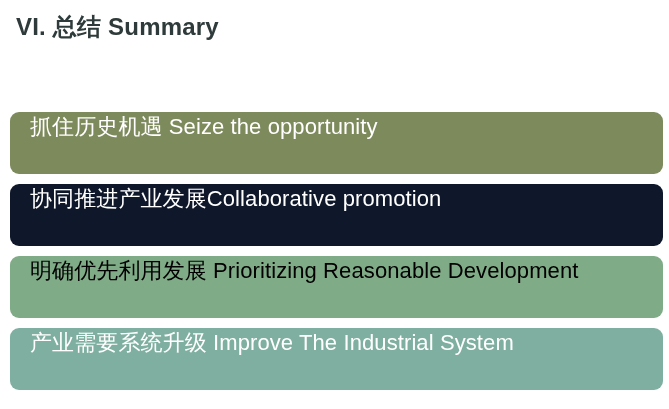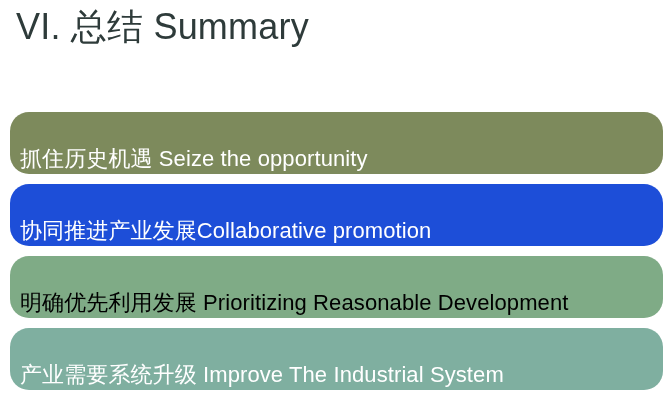--- a/index.html
+++ b/index.html
@@ -18,42 +18,42 @@
   #slide {
     position: relative;
     width: 669px;
     height: 409px;
     background: #ffffff;
   }
   #slide-title {
     position: absolute;
     left: 16px;
     top: 9px;
-    font-size: 36px;
+    font-size: 24px;
     line-height: 36px;
-    font-weight: 400;
+    font-weight: 700;
     color: #2e3b3a;
     letter-spacing: 0.2px;
     white-space: nowrap;
   }
   #bars {
     position: absolute;
     left: 10px;
     top: 112px;
     width: 653px;
   }
   .bar {
     position: relative;
     height: 62px;
     margin-bottom: 10px;
-    border-radius: 19px;
+    border-radius: 9px;
     display: flex;
-    align-items: flex-end;
+    align-items: flex-start;
     box-sizing: border-box;
-    padding-left: 10px;
+    padding-left: 20px;
     padding-right: 8px;
     overflow: hidden;
   }
   .bar:last-child {
     margin-bottom: 4px;
   }
   .bar-label {
     color: #ffffff;
     font-size: 22px;
     line-height: 30px;
@@ -68,21 +68,21 @@
 <div id="slide" style="background: rgb(255, 255, 255);">
 
   <div id="slide-title" style="color: rgb(46, 59, 58);">VI. 总结 Summary</div>
 
   <div id="bars">
 
     <div class="bar" style="background: rgb(125, 138, 92);">
       <span class="bar-label" style="color: rgb(255, 255, 255);">抓住历史机遇 Seize the opportunity</span>
     </div>
 
-    <div class="bar" style="background: #1d4ed8;">
+    <div class="bar" style="background: #0f172a;">
       <span class="bar-label" style="color: rgb(255, 255, 255);">协同推进产业发展Collaborative promotion</span>
     </div>
 
     <div class="bar" style="background: rgb(127, 171, 134);">
       <span class="bar-label" style="color: #000000;">明确优先利用发展 Prioritizing Reasonable Development</span>
     </div>
 
     <div class="bar" style="background: rgb(127, 175, 160);">
       <span class="bar-label" style="color: rgb(255, 255, 255);">产业需要系统升级 Improve The Industrial System</span>
     </div>

